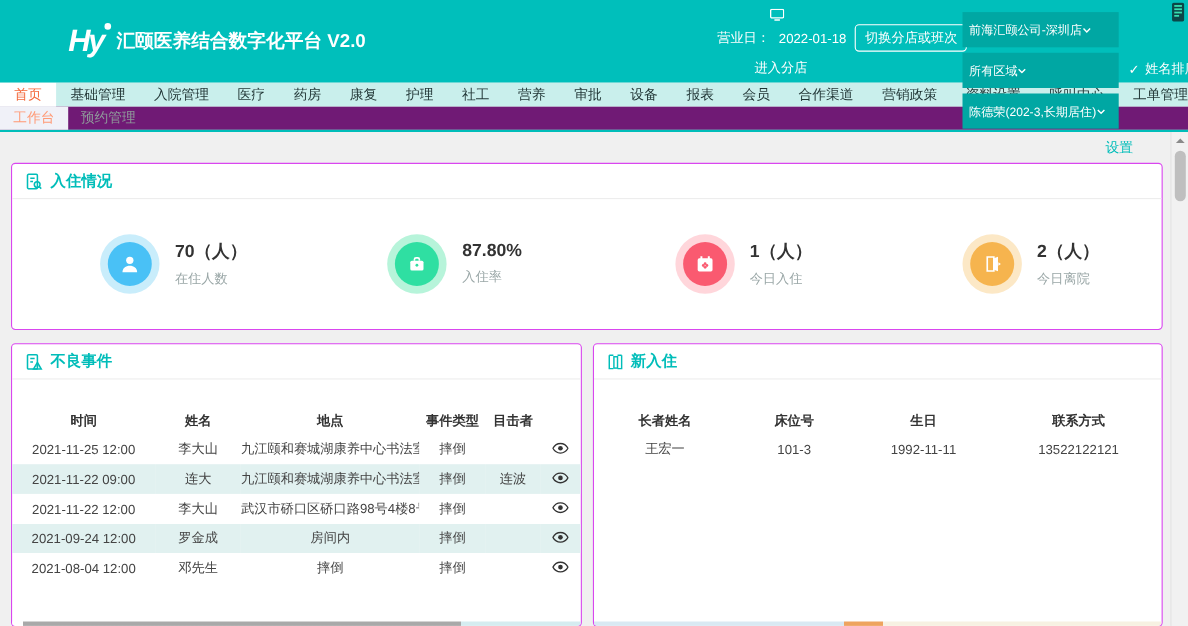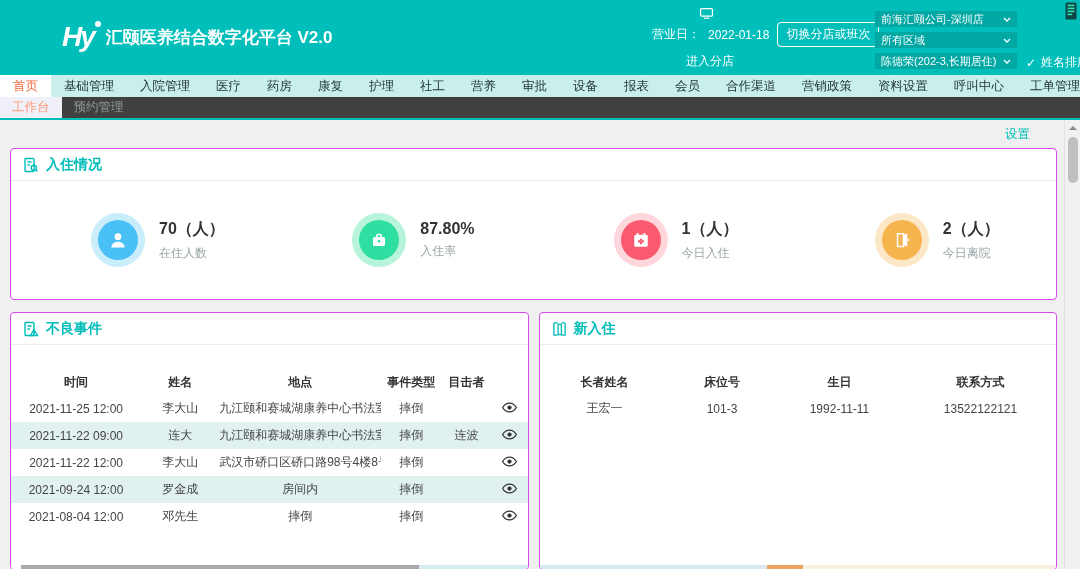--- a/index.html
+++ b/index.html
@@ -13,31 +13,31 @@
   .logo-dot { position: absolute; top: -1px; right: -7px; width: 6px; height: 6px; border-radius: 50%; background: #fff; }
   .app-title { color: #fff; font-weight: bold; font-size: 17px; }
 
   .biz { position: absolute; left: 652px; top: 8px; width: 188px; color: #fff; font-size: 12px; }
   .biz-monitor { display: block; margin: 0 0 3px 48px; }
   .biz-row { display: flex; align-items: center; gap: 8px; white-space: nowrap; }
   .switch-btn { background: transparent; border: 1px solid #fff; border-radius: 4px; color: #fff; font-size: 12px; padding: 3px 8px; cursor: pointer; font-family: inherit; }
   .biz-enter { margin: 6px 0 0 34px; font-size: 12px; cursor: pointer; }
 
   .selects { position: absolute; left: 875px; top: 11px; width: 142px; display: flex; flex-direction: column; gap: 5px; }
-  .hselect { height: 16px; background: #00a7a3; color: #fff; font-size: 11px; display: flex; align-items: center; justify-content: space-between; padding: 0 6px; cursor: pointer; }
+  .hselect { height: 32px; background: #00a7a3; color: #fff; font-size: 11px; display: flex; align-items: center; padding: 0 6px; cursor: pointer; }
   .sort-check { position: absolute; left: 1026px; top: 54px; color: #fff; font-size: 12px; white-space: nowrap; display: flex; gap: 5px; align-items: center; }
   .building-icon { position: absolute; right: 3px; top: 2px; }
 
   
   .nav { height: 22px; background: #c9efec; display: flex; align-items: stretch; font-size: 12.5px; }
   .nav-item { padding: 0 13px; display: flex; align-items: center; color: #1f3333; cursor: pointer; white-space: nowrap; }
   .nav-item.active { background: #fff; color: #f4693c; }
   .tri-up { width: 0; height: 0; border-left: 4px solid transparent; border-right: 4px solid transparent; border-bottom: 4px solid #8a8a8a; }
 
-  .subnav { height: 21px; background: #404040; display: flex; align-items: stretch; font-size: 12.5px; }
+  .subnav { height: 21px; background: #701a75; display: flex; align-items: stretch; font-size: 12.5px; }
   .subnav-item { padding: 0 12px; display: flex; align-items: center; cursor: pointer; white-space: nowrap; }
   .subnav-item.active { background: #f0f1f8; color: #ff9a76; }
   .subnav-item.inactive { color: #8f9b9b; }
   .teal-divider { height: 2px; background: #00bdb9; }
 
   
   .content { height: 449px; background: #f0f0f0; position: relative; }
   .settings-row { height: 28px; display: flex; justify-content: flex-end; align-items: center; padding-right: 50px; }
   .settings-link { color: #00bdb9; font-size: 12.5px; cursor: pointer; }
 

